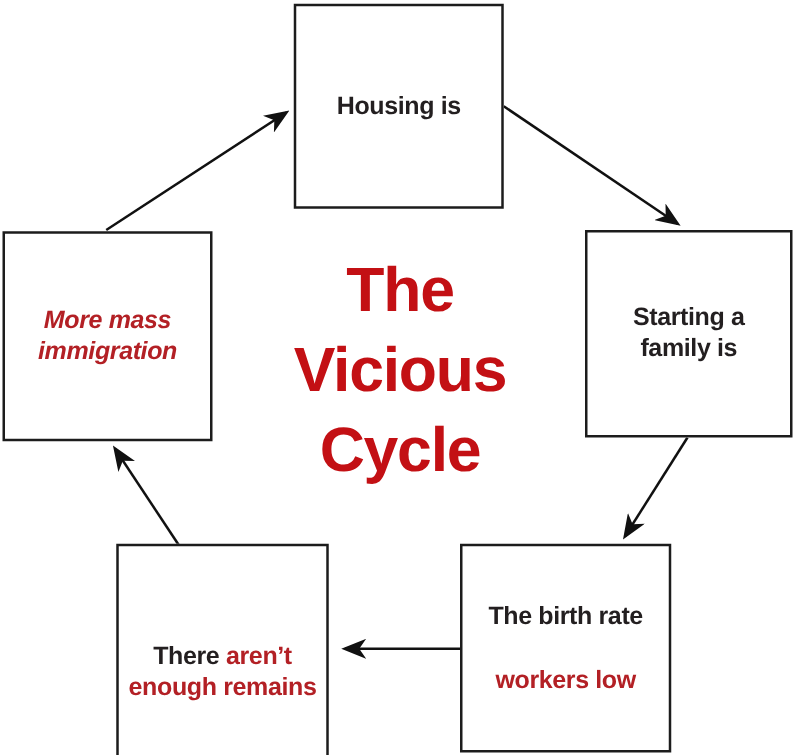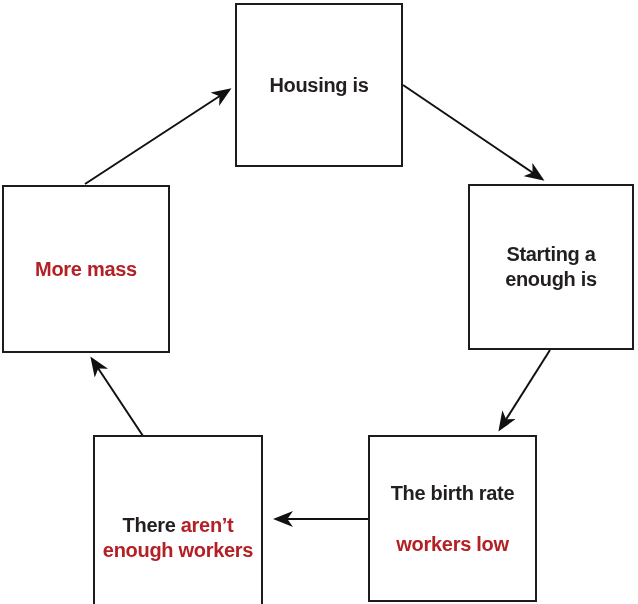--- a/index.html
+++ b/index.html
@@ -31,21 +31,21 @@
     font-size: 20px;
     line-height: 25px;
     color: var(--text-black, #231f20);
     letter-spacing: -0.3px;
   }
   .node .red { color: var(--emphasis-red, #b32025); }
   #node-housing     { left: 235px; top: 3px;   width: 168px; height: 164px; }
   #node-family      { left: 468px; top: 184px; width: 166px; height: 166px; }
   #node-birth-rate  { left: 368px; top: 435px; width: 169px; height: 167px; gap: 26px; }
   #node-workers     { left: 93px; top: 435px; width: 170px; height: 206px; }
-  #node-immigration { left: 2px;   top: 185px; width: 168px; height: 168px; }
+  #node-immigration { left: 2px;   top: 185px; width: 168px; height: 168px; font-style: italic; }
   .center-title {
     position: absolute;
     left: 180px;
     top: 200px;
     width: 280px;
     text-align: center;
     font-size: 50px;
     font-weight: bold;
     line-height: 64px;
     letter-spacing: -1px;
@@ -69,31 +69,37 @@
     <line x1="368" y1="519" x2="276" y2="519" stroke="#111111" stroke-width="2" marker-end="url(#ah)"></line>
     <line x1="143" y1="436" x2="92" y2="359" stroke="#111111" stroke-width="2" marker-end="url(#ah)"></line>
   </svg>
 
   <div class="node" id="node-housing">
       <div><span>Housing is</span></div>
     </div>
 
   <div class="node" id="node-family">
       <div><span>Starting a</span></div>
-      <div><span>enough is</span></div>
+      <div><span>family is</span></div>
     </div>
 
   <div class="node" id="node-birth-rate">
       <div><span>The birth rate</span></div>
       <div><span class="red">workers low</span></div>
     </div>
 
   <div class="node" id="node-workers">
       <div><span>There </span><span class="red">aren’t</span></div>
-      <div><span class="red">enough workers</span></div>
+      <div><span class="red">enough remains</span></div>
     </div>
 
   <div class="node" id="node-immigration">
       <div><span class="red">More mass</span></div>
+      <div><span class="red">immigration</span></div>
     </div>
 
+  <div class="center-title">
+    <div>The</div>
+    <div>Vicious</div>
+    <div>Cycle</div>
+  </div>
 
 </div>
 
 </body></html>

